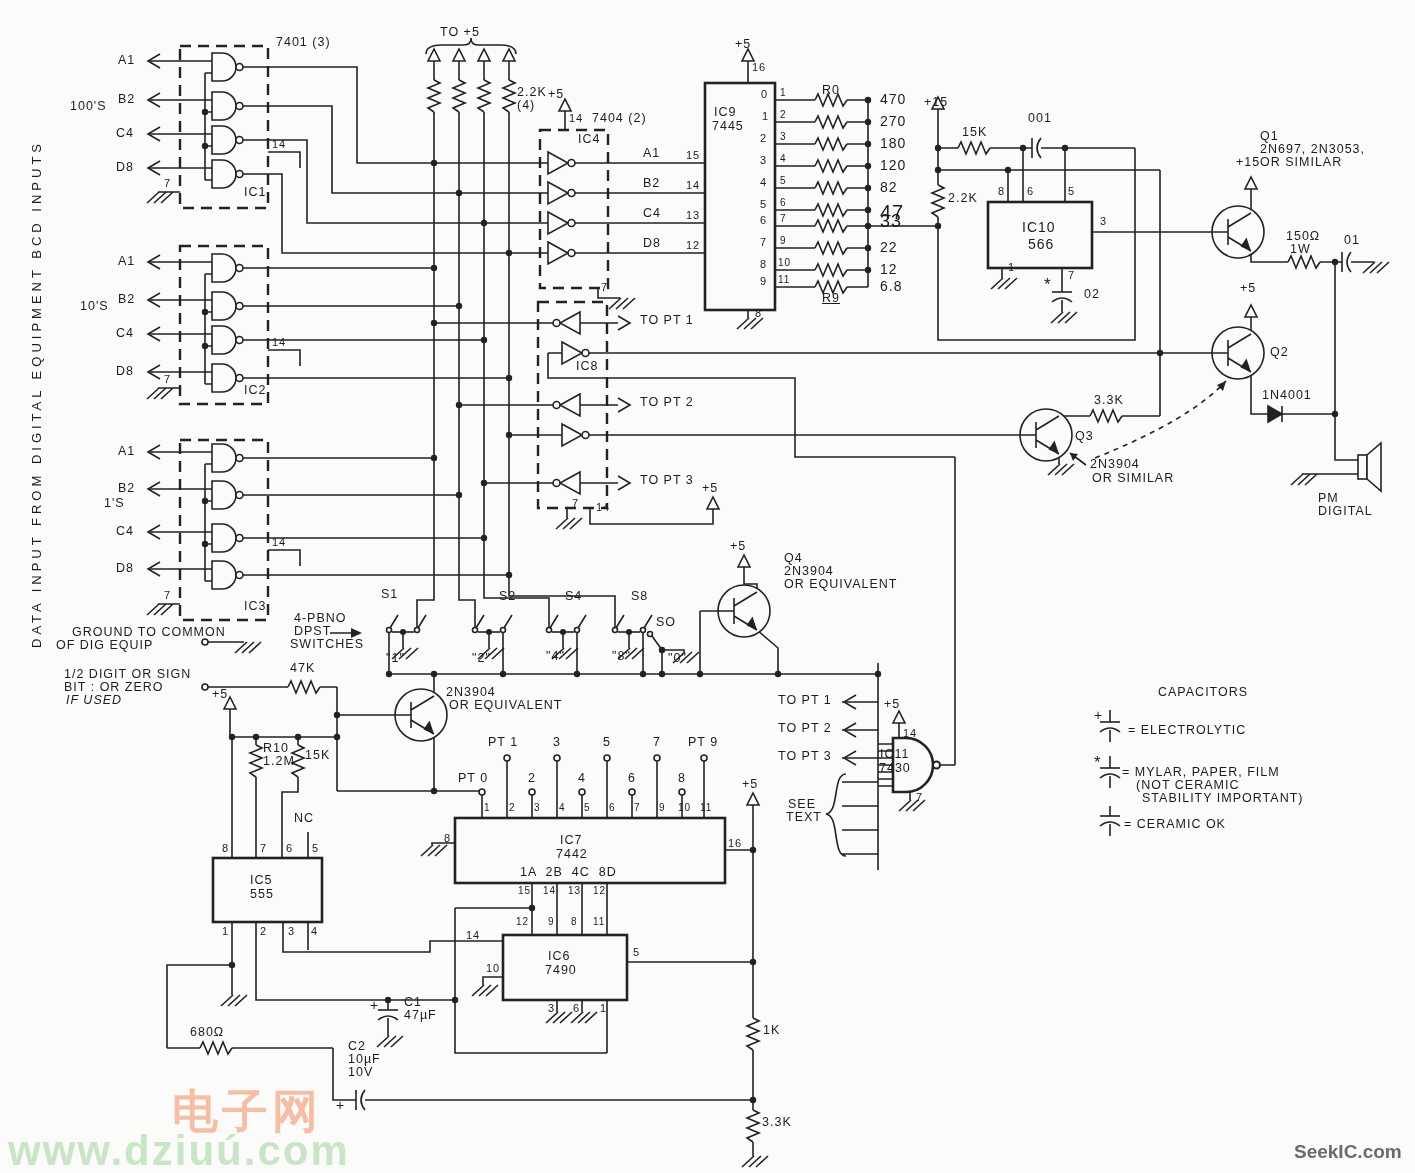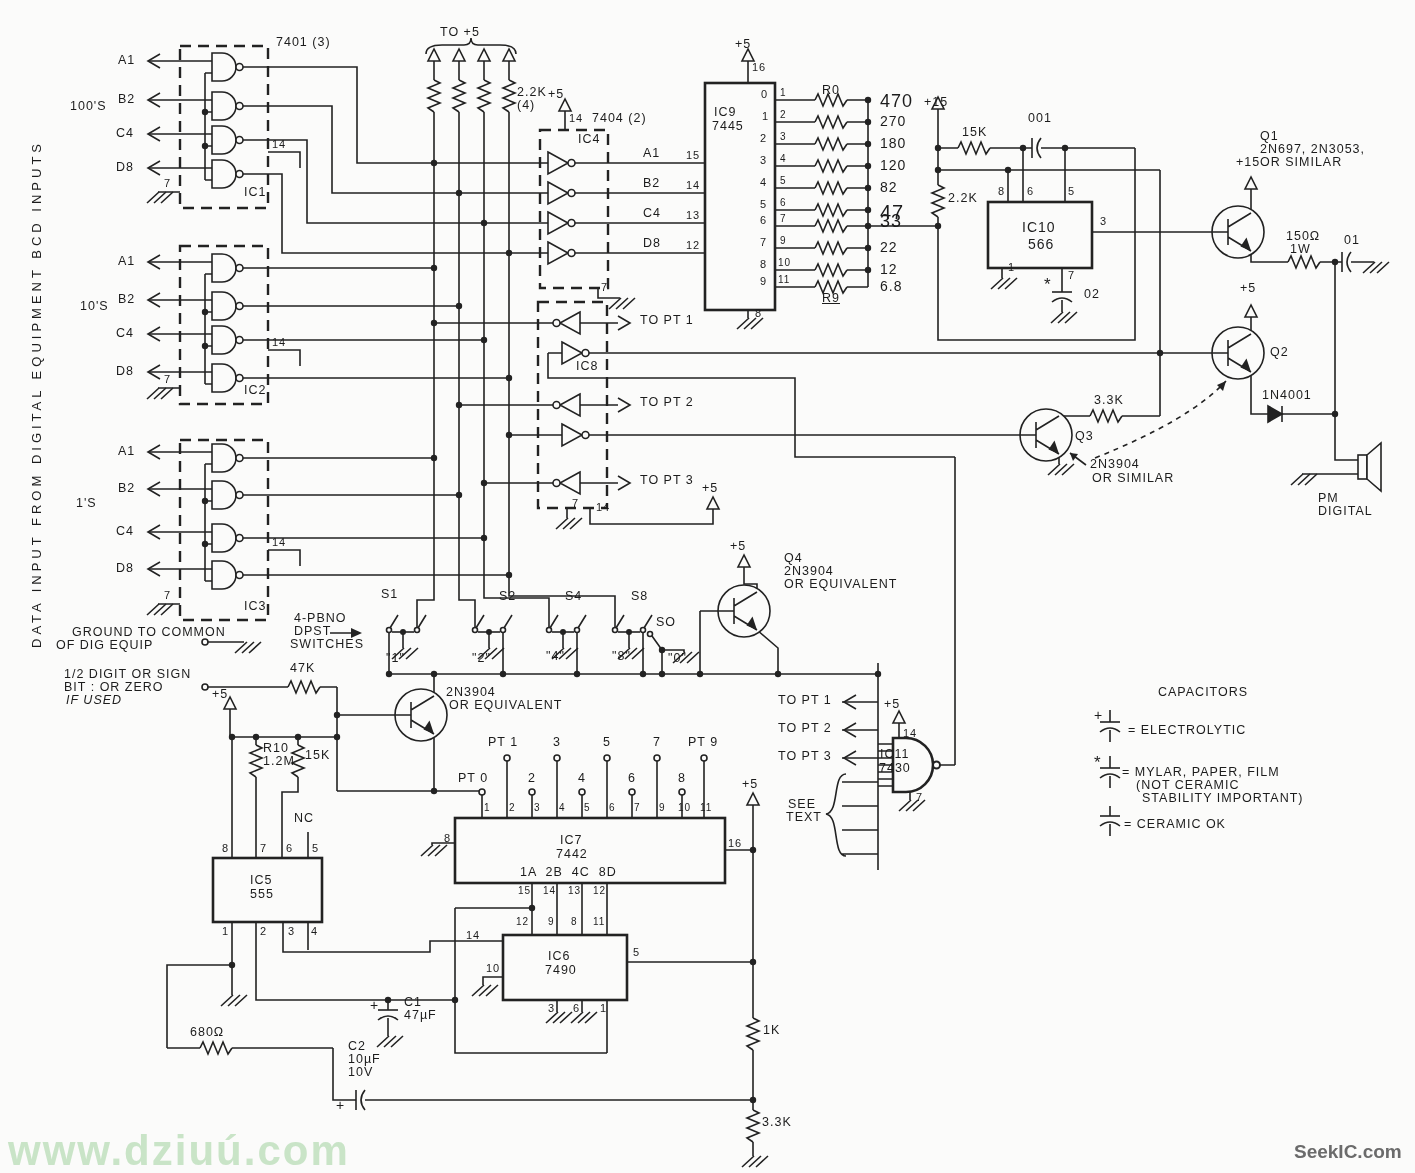--- a/index.html
+++ b/index.html
@@ -412,27 +412,28 @@
         <use href="#dot" x="232" y="965"></use>
         <use href="#dot" x="388" y="1000"></use>
         <use href="#dot" x="455" y="1000"></use>
         <use href="#dot" x="532" y="908"></use>
       <use href="#dot" x="753" y="850"></use>
         <use href="#dot" x="753" y="962"></use>
         <use href="#dot" x="753" y="1100"></use>
     </g>
   </svg>
 
+  <div class="wm" id="wm2">电子网</div>
   <div class="wm" id="wm3">www.dziuú.com</div>
   <div class="wm" id="wm4">SeekIC.com</div>
 
 <div class="lbl" style="left: 30px; top: 648px; font-size: 13px; letter-spacing: 4px; transform: rotate(-90deg); transform-origin: left top;">DATA INPUT FROM DIGITAL EQUIPMENT BCD INPUTS</div>
     <div class="lbl" style="left: 70px; top: 100px;">100'S</div>
     <div class="lbl" style="left: 80px; top: 300px;">10'S</div>
-    <div class="lbl" style="left: 76px; top: 497px;">1'S</div>
+    <div class="lbl" style="left: 104px; top: 497px;">1'S</div>
     <div class="lbl" style="left: 118px; top: 54px;">A1</div>
     <div class="lbl" style="left: 118px; top: 93px;">B2</div>
     <div class="lbl" style="left: 116px; top: 127px;">C4</div>
     <div class="lbl" style="left: 116px; top: 161px;">D8</div>
     <div class="lbl" style="left: 118px; top: 255px;">A1</div>
     <div class="lbl" style="left: 118px; top: 293px;">B2</div>
     <div class="lbl" style="left: 116px; top: 327px;">C4</div>
     <div class="lbl" style="left: 116px; top: 365px;">D8</div>
     <div class="lbl" style="left: 118px; top: 445px;">A1</div>
     <div class="lbl" style="left: 118px; top: 482px;">B2</div>
@@ -484,21 +485,21 @@
     <div class="lbl" style="left: 780px; top: 154px; font-size: 10px;">4</div>
     <div class="lbl" style="left: 780px; top: 176px; font-size: 10px;">5</div>
     <div class="lbl" style="left: 780px; top: 198px; font-size: 10px;">6</div>
     <div class="lbl" style="left: 780px; top: 214px; font-size: 10px;">7</div>
     <div class="lbl" style="left: 780px; top: 236px; font-size: 10px;">9</div>
     <div class="lbl" style="left: 778px; top: 258px; font-size: 10px;">10</div>
     <div class="lbl" style="left: 778px; top: 275px; font-size: 10px;">11</div>
     <div class="lbl" style="left: 755px; top: 308px; font-size: 11px;">8</div>
     <div class="lbl" style="left: 822px; top: 84px;">R0</div>
     <div class="lbl" style="left: 822px; top: 292px; text-decoration: underline;">R9</div>
-    <div class="lbl" style="left: 880px; top: 92px; font-size: 18px;">470</div>
+    <div class="lbl" style="left: 880px; top: 92px; font-size: 14px;">470</div>
     <div class="lbl" style="left: 880px; top: 114px; font-size: 14px;">270</div>
     <div class="lbl" style="left: 880px; top: 136px; font-size: 14px;">180</div>
     <div class="lbl" style="left: 880px; top: 158px; font-size: 14px;">120</div>
     <div class="lbl" style="left: 880px; top: 180px; font-size: 14px;">82</div>
     <div class="lbl" style="left: 880px; top: 202px; font-size: 20px;">47</div>
     <div class="lbl" style="left: 880px; top: 212px; font-size: 18px;">33</div>
     <div class="lbl" style="left: 880px; top: 240px; font-size: 14px;">22</div>
     <div class="lbl" style="left: 880px; top: 262px; font-size: 14px;">12</div>
     <div class="lbl" style="left: 880px; top: 279px; font-size: 14px;">6.8</div>
     <div class="lbl" style="left: 924px; top: 96px;">+15</div>

